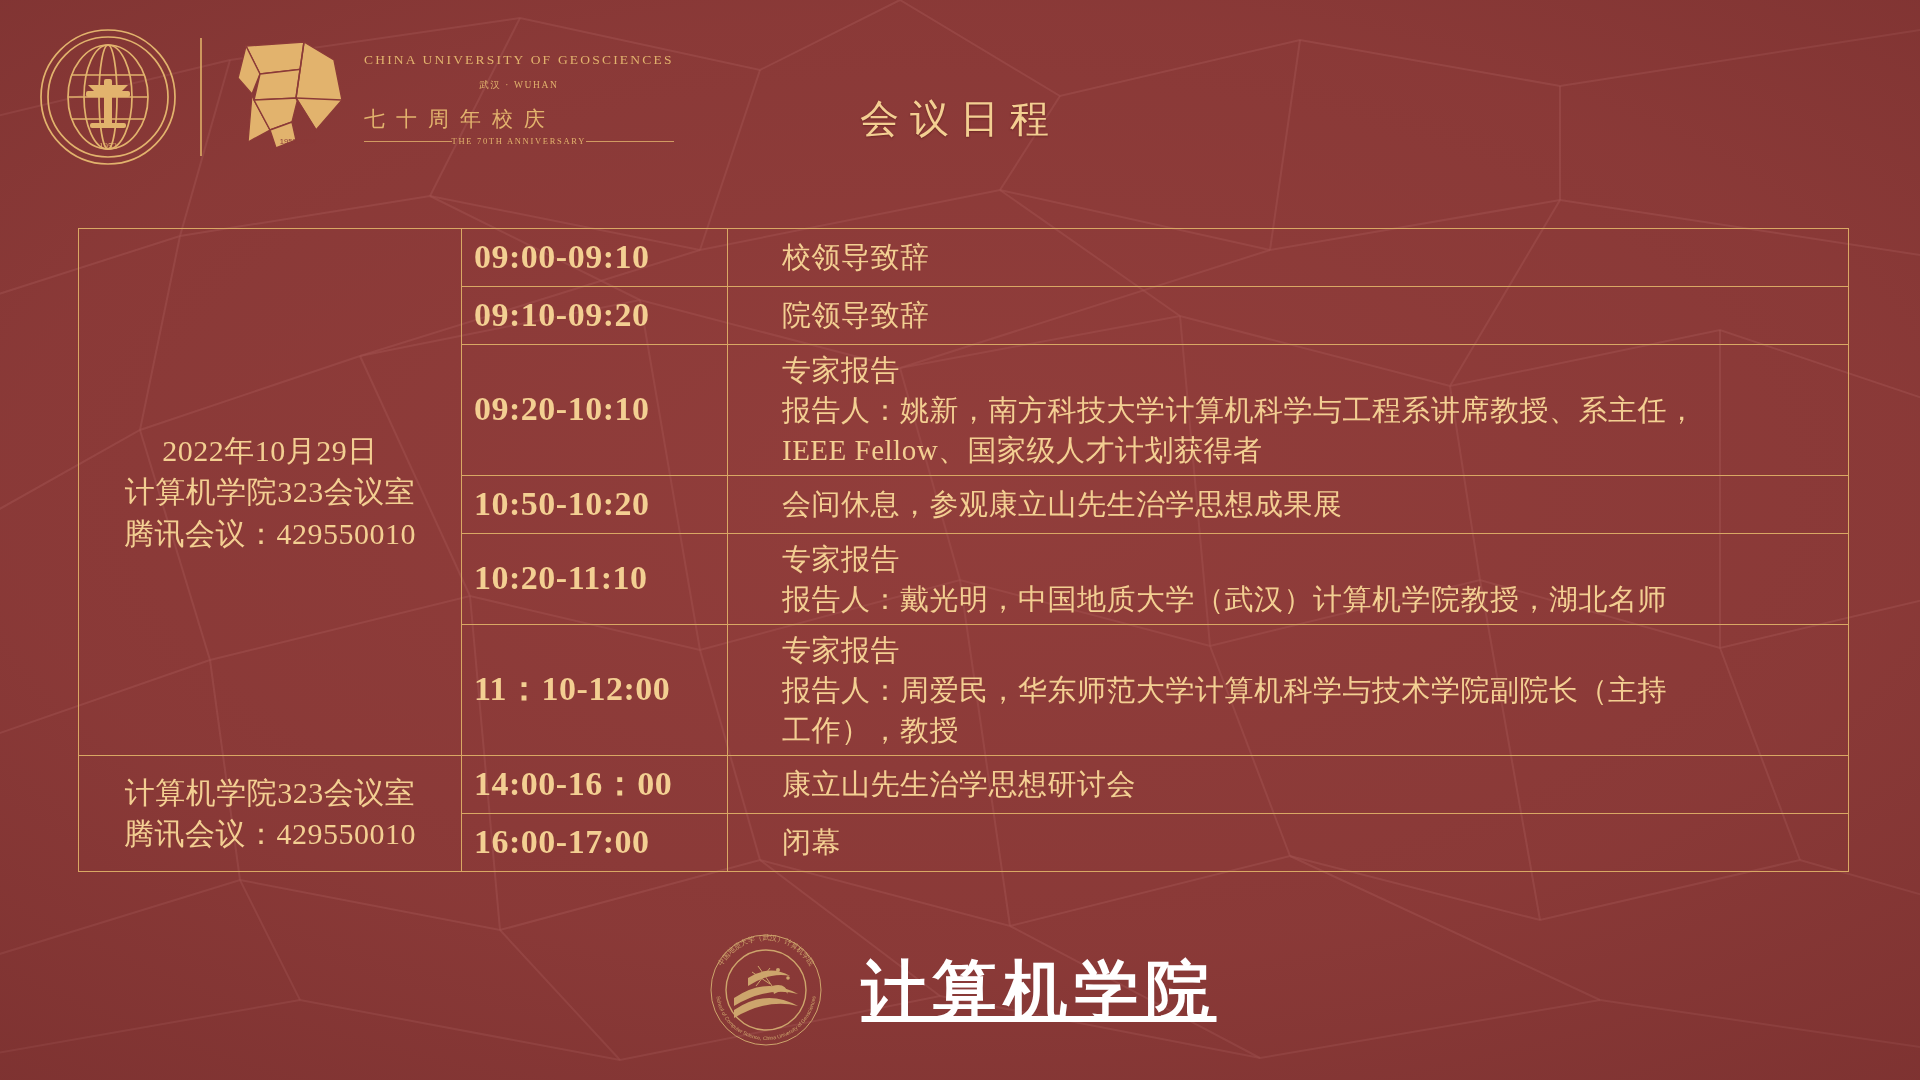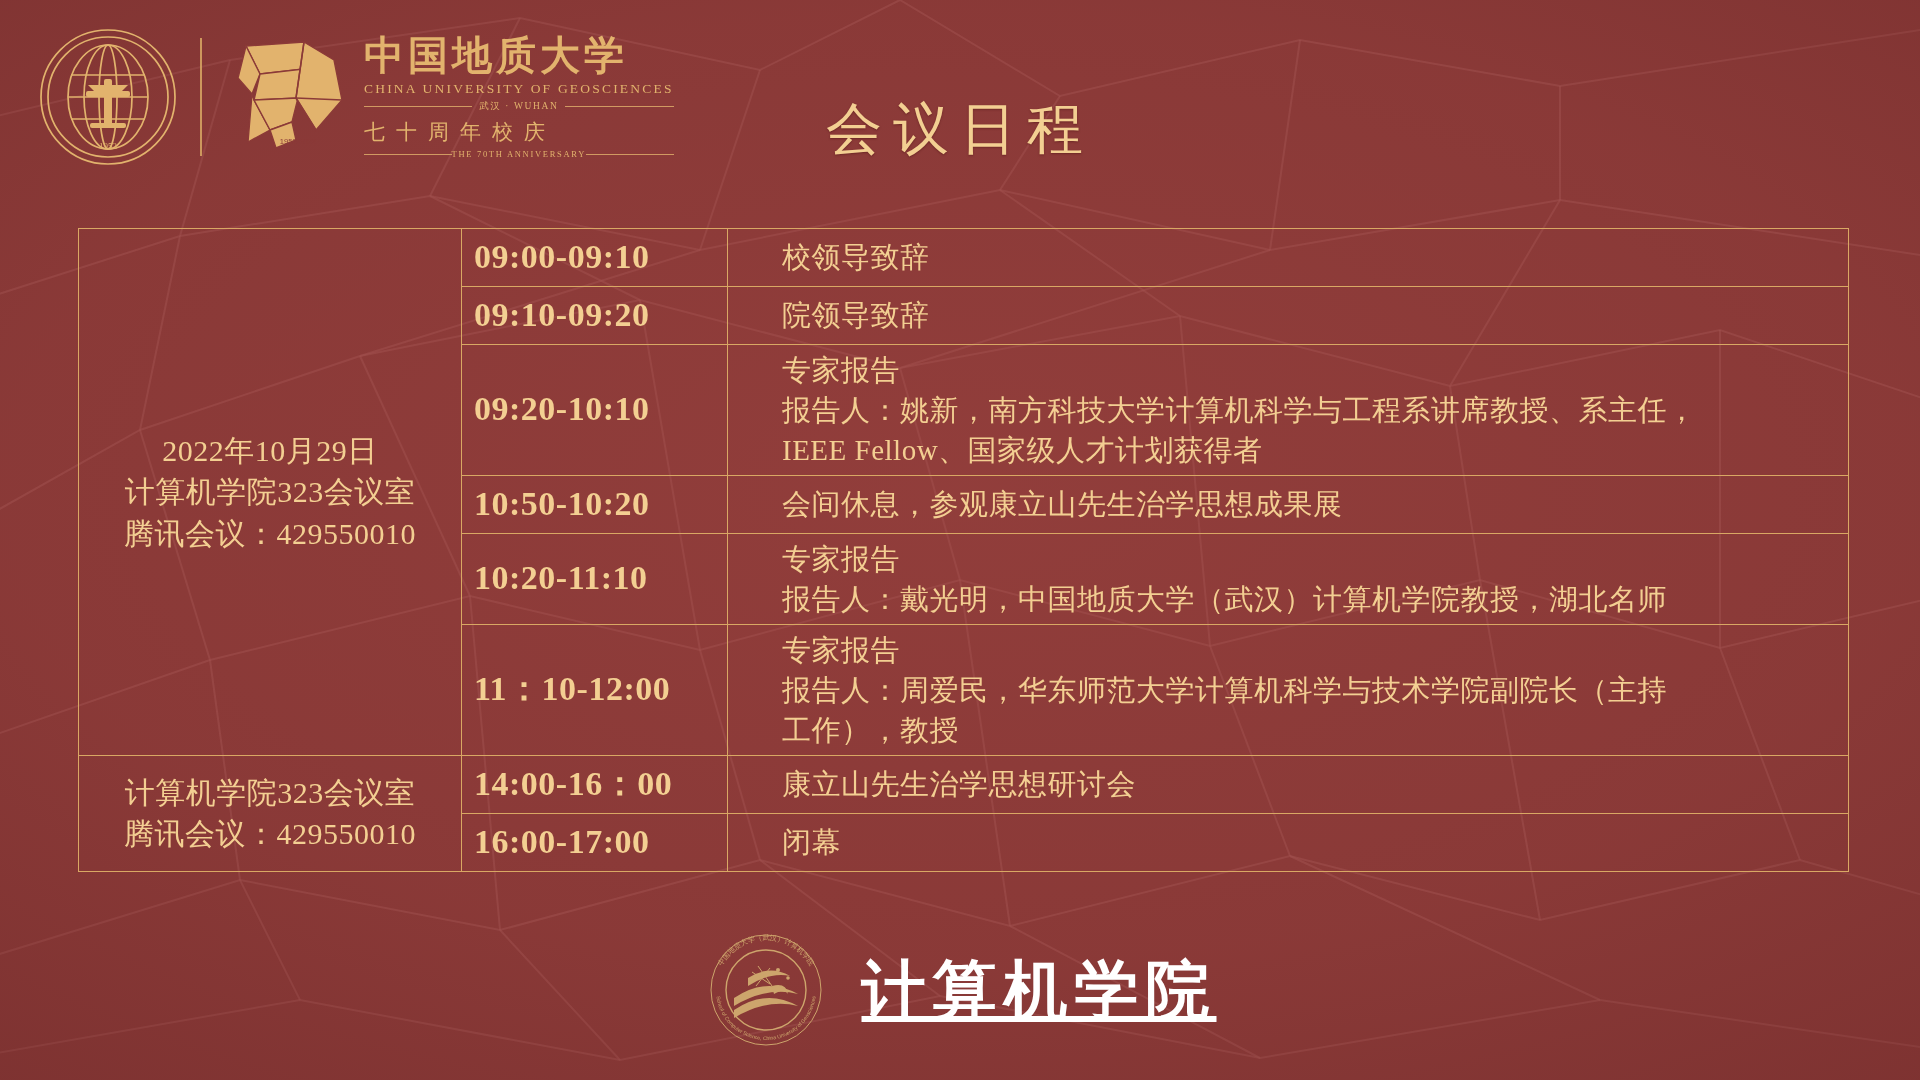--- a/index.html
+++ b/index.html
@@ -21,30 +21,30 @@
   .header{position:absolute;top:0;left:0;width:1920px;height:200px;}
   .logos{position:absolute;left:38px;top:24px;display:flex;align-items:center;height:146px;}
   .seal{width:140px;height:140px;flex:0 0 auto;}
   .divider-v{width:2px;height:118px;background:#d9a864;opacity:.85;margin:0 28px 0 22px;}
   .anniv{display:flex;align-items:center;height:140px;}
   .anniv-mark{width:120px;height:118px;flex:0 0 auto;}
   .anniv-text{margin-left:14px;display:flex;flex-direction:column;justify-content:center;}
   .cn-name{font-size:40px;letter-spacing:4px;color:#e2b36d;font-weight:700;
            font-family:"Liberation Serif","DejaVu Serif",serif;line-height:1.05;white-space:nowrap;}
   .en-name{font-size:13.5px;letter-spacing:2.2px;color:#e2b36d;white-space:nowrap;margin-top:4px;}
-  .city-row{display:flex;align-items:center;gap:7px;margin-top:3px;}
+  .city-row{display:flex;align-items:center;gap:7px;margin-top:3px;flex-direction:column;}
   .city-row .rule{height:1px;background:#e2b36d;flex:1 1 auto;opacity:.8;}
   .city{font-size:9.5px;letter-spacing:1.6px;color:#e2b36d;white-space:nowrap;}
   .anniv-cn{font-size:21px;letter-spacing:11px;color:#e2b36d;font-weight:400;margin-top:5px;white-space:nowrap;}
   .anniv-en-row{display:flex;align-items:center;gap:0;margin-top:3px;}
   .anniv-en-row .rule{height:1px;background:#e2b36d;flex:1 1 auto;opacity:.8;}
   .anniv-en{font-size:8.5px;letter-spacing:1.7px;color:#e2b36d;white-space:nowrap;}
 
   .page-title{position:absolute;left:0;top:92px;width:1920px;text-align:center;
-    font-size:56px;letter-spacing:11px;color:#f3cf92;font-weight:400;
+    font-size:39px;letter-spacing:11px;color:#f3cf92;font-weight:400;
     font-family:"Liberation Serif","DejaVu Serif",serif;
     text-shadow:0 1px 2px rgba(80,20,20,.5);}
 
   
   .table-wrap{position:absolute;left:78px;top:228px;width:1770px;}
   table.schedule{border-collapse:collapse;width:1770px;table-layout:fixed;}
   table.schedule td{
     border:1.6px solid #d9a864;
     color:#f3cf92;
     vertical-align:middle;
@@ -154,21 +154,20 @@
         <g fill="none" stroke="#8b3a38" stroke-width="1.6">
           <line x1="74" y1="4" x2="66" y2="60"></line>
           <line x1="66" y1="60" x2="112" y2="62"></line>
           <line x1="86" y1="92" x2="66" y2="60"></line>
         </g>
         <rect x="46" y="96" width="44" height="13" fill="#8b3a38" opacity=".0"></rect>
         <text x="68" y="106" font-size="7.6" fill="#8b3a38" text-anchor="middle" font-family="'Liberation Sans',sans-serif">1952-2022</text>
       </svg>
 
       <div class="anniv-text">
-        <div class="cn-name">中国地质大学</div>
         <div class="en-name">CHINA UNIVERSITY OF GEOSCIENCES</div>
         <div class="city-row">
           <span class="rule"></span>
           <span class="city">武汉 · WUHAN</span>
           <span class="rule"></span>
         </div>
         <div class="anniv-cn">七十周年校庆</div>
         <div class="anniv-en-row">
           <span class="rule"></span>
           <span class="anniv-en">THE 70TH ANNIVERSARY</span>

